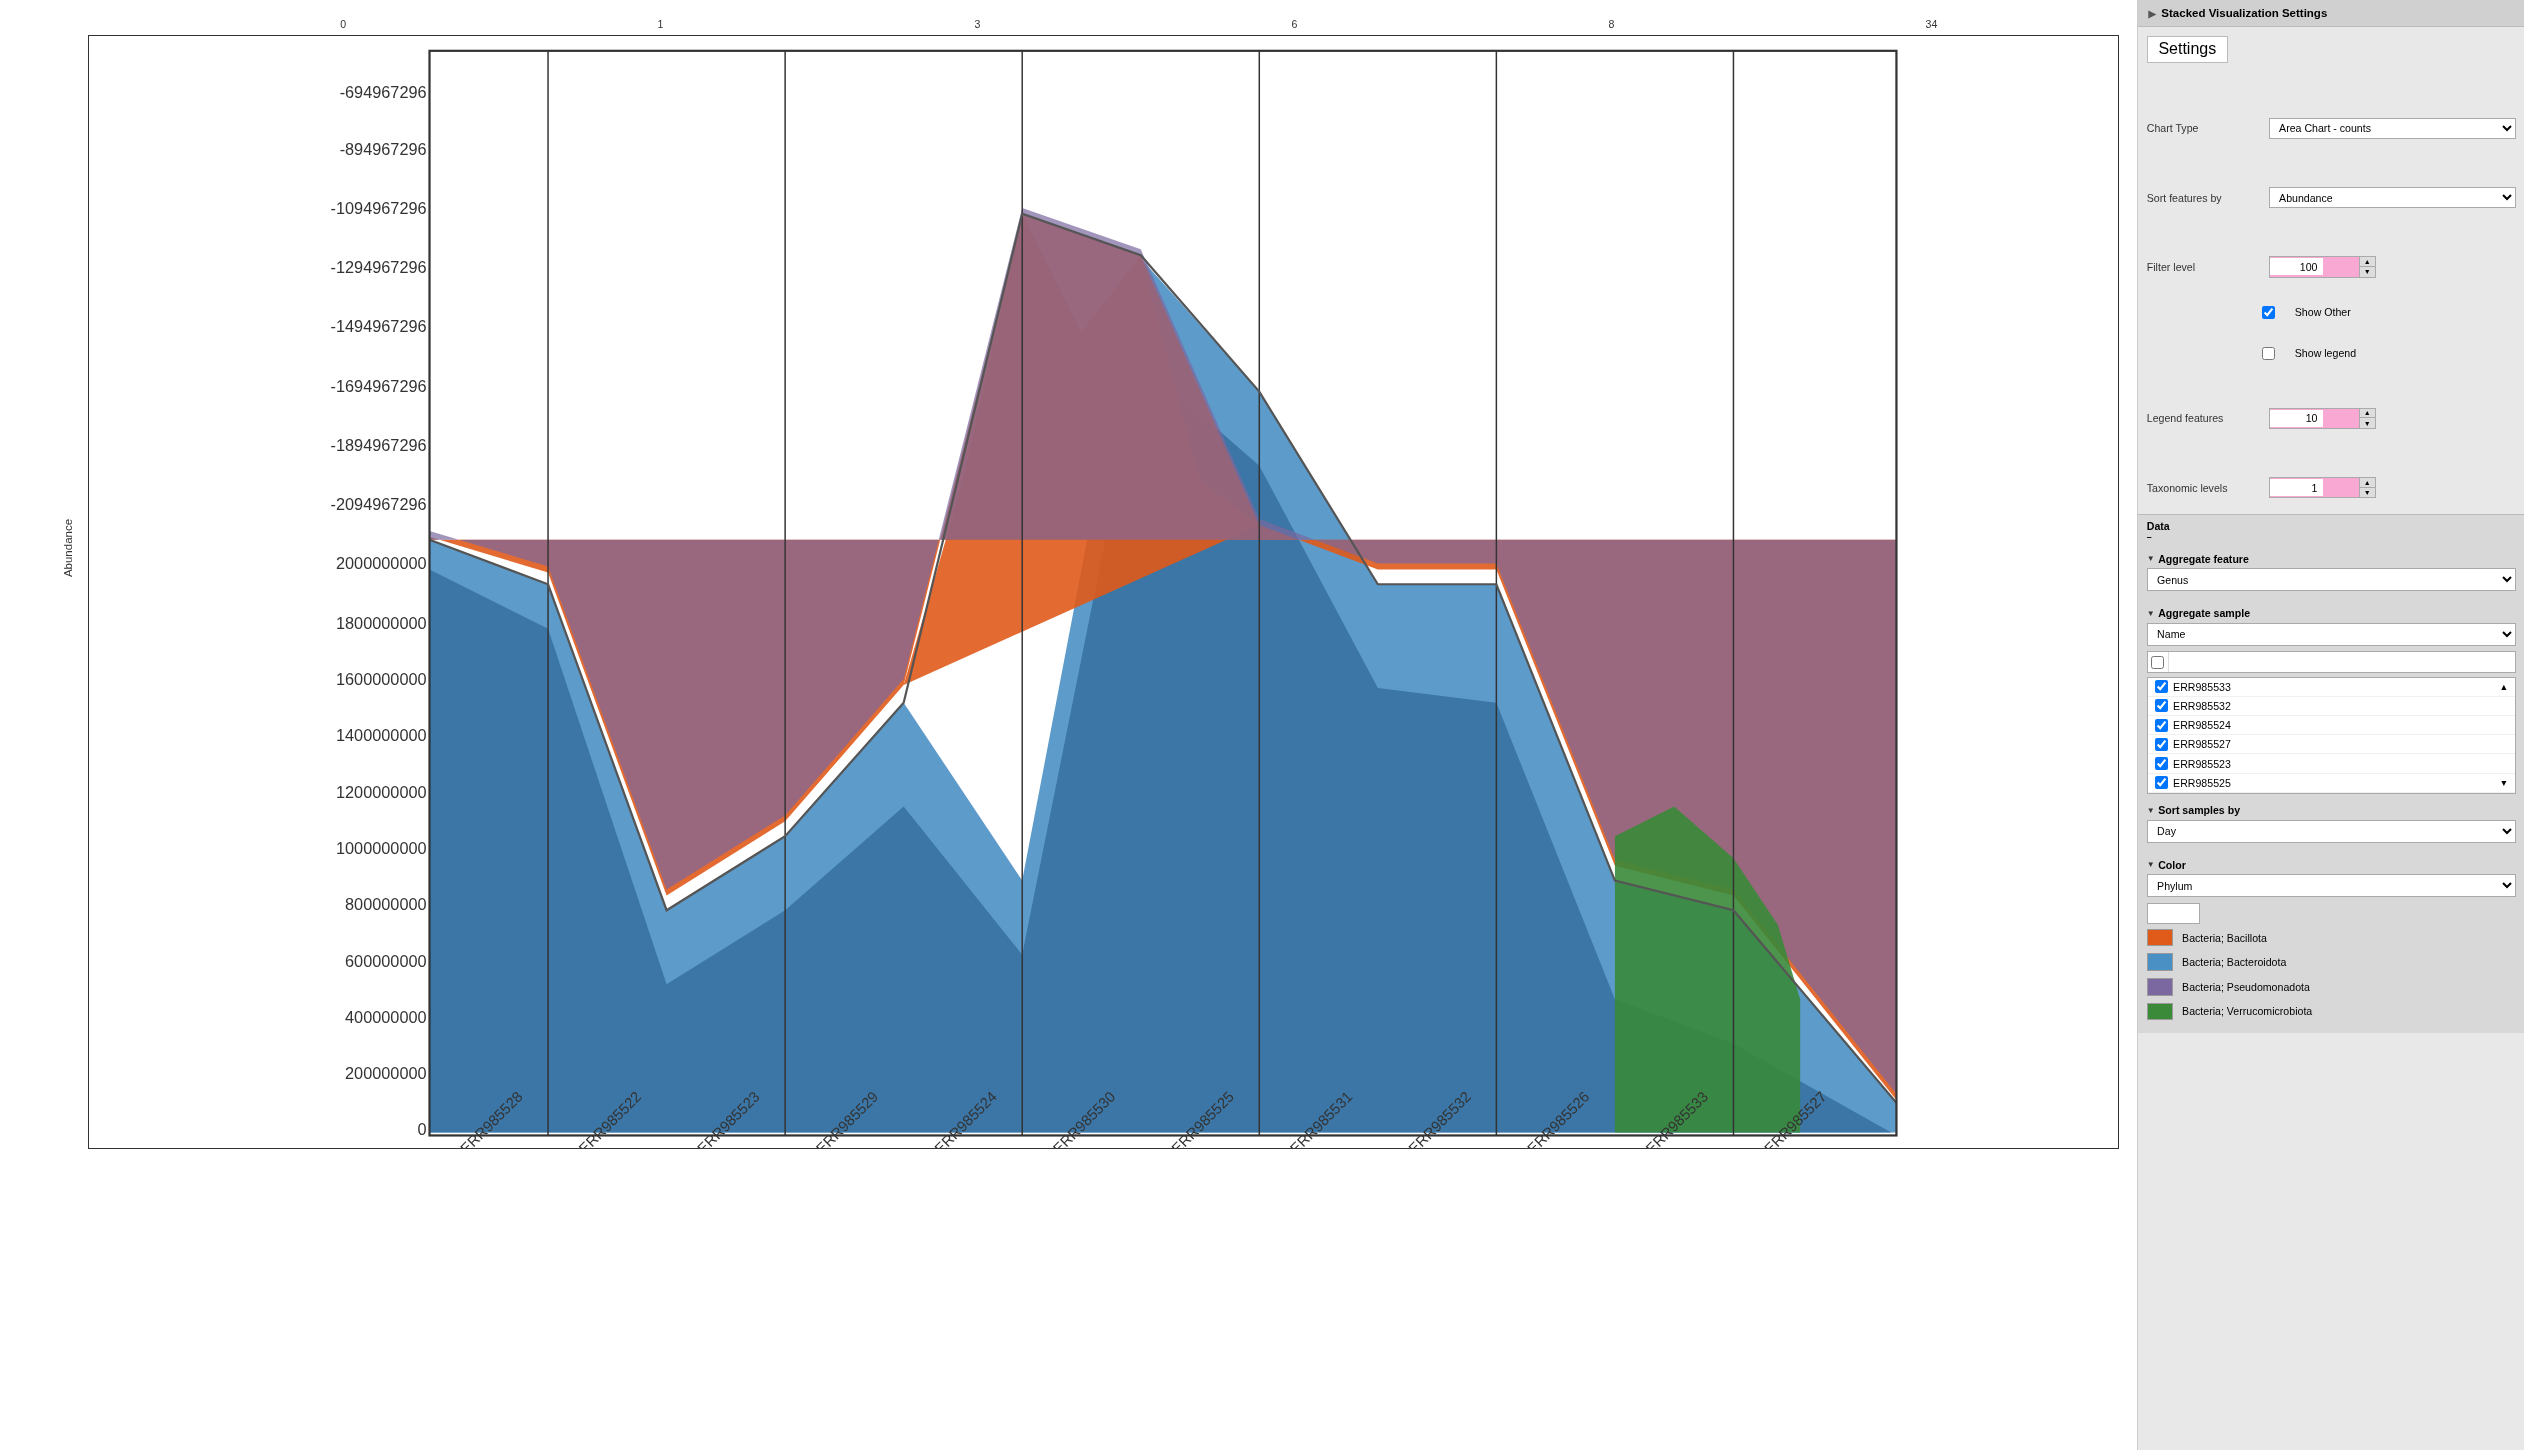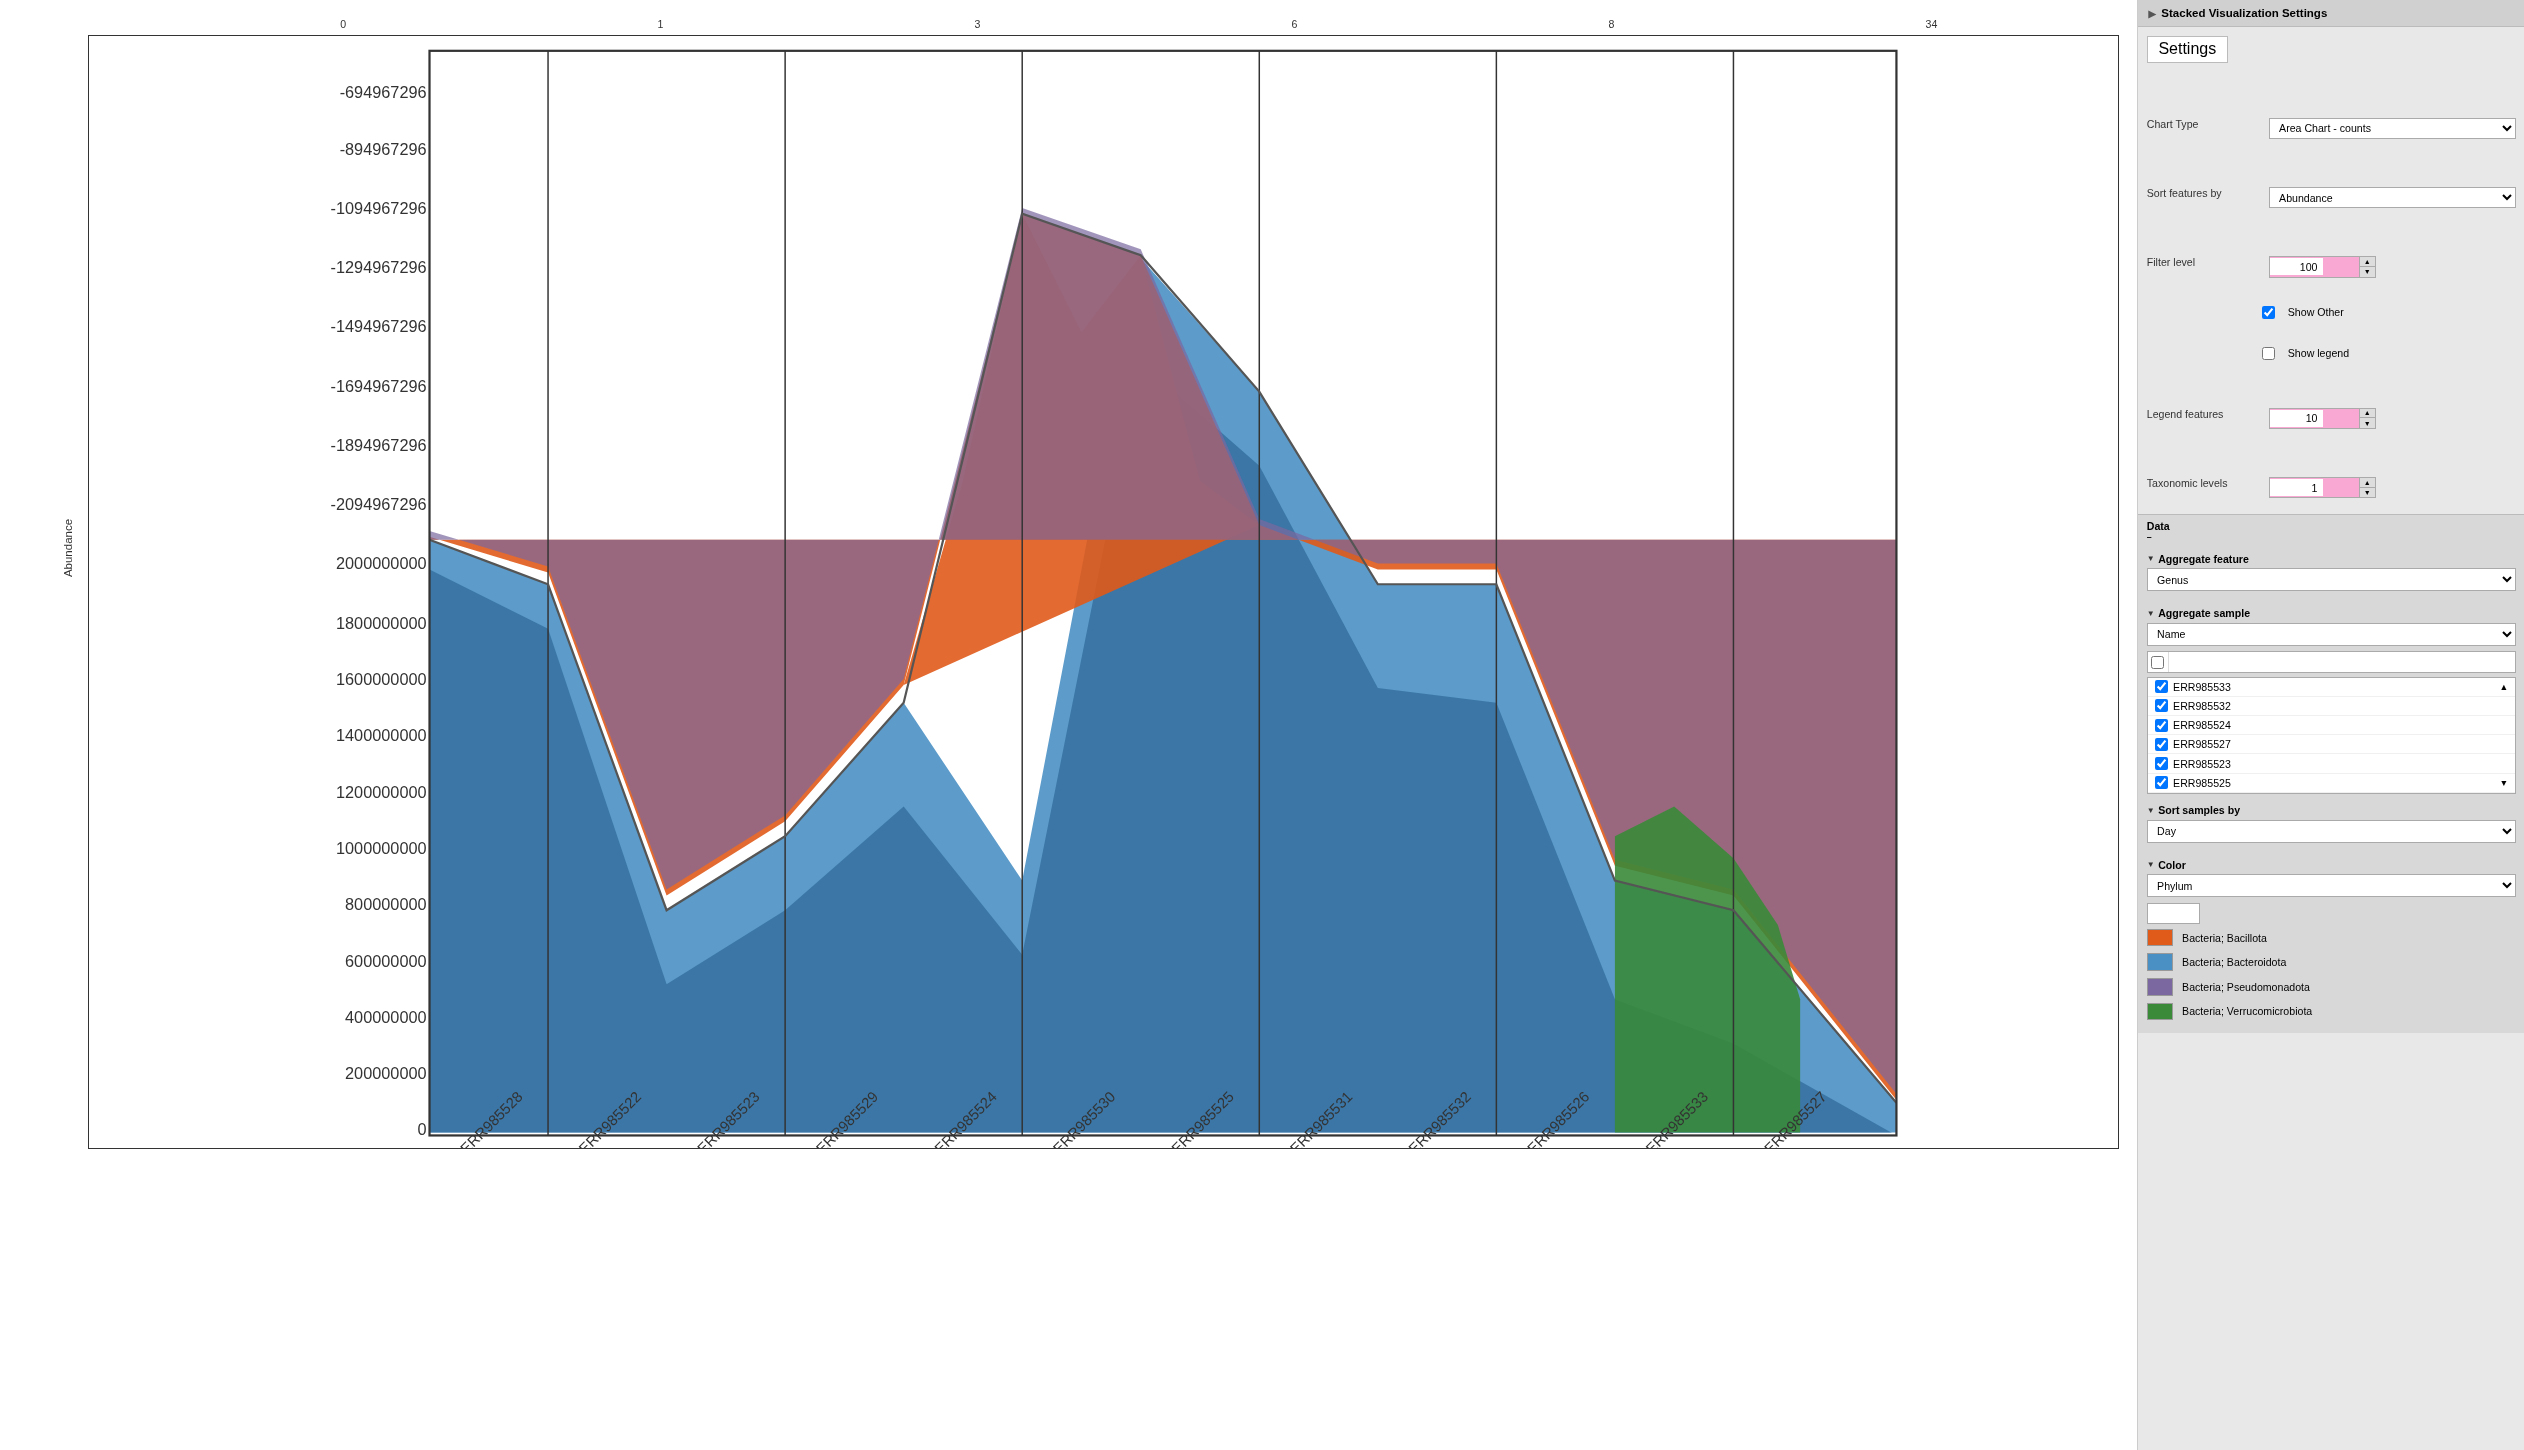--- a/index.html
+++ b/index.html
@@ -46,20 +46,21 @@
       background: #ffffff;
       border: 0.9px solid #bbb;
       padding: 3.5px 10.6px;
       font-size: 16px;
       display: inline-block;
       margin-bottom: 7px;
     }
     
     .setting-row {
       display: flex;
+      align-items: center;
       margin-bottom: 7px;
       gap: 7px;
       margin-top: 48px;
     }
     
     .setting-label {
       width: 115px;
       font-size: 10.6px;
       color: #333;
       flex-shrink: 0;
@@ -111,21 +112,21 @@
     }
     
     .spinner-btn:first-child {
       border-bottom: 0.9px solid #aaa;
     }
     
     .checkbox-row {
       display: flex;
       align-items: center;
       margin-bottom: 5.3px;
-      gap: 13px;
+      gap: 20px;
       padding-left: 115px;
       margin-top: 28px;
     }
     
     .checkbox-row input[type="checkbox"] {
       cursor: pointer;
     }
     
     .data-section {
       background: #d8d8d8;

